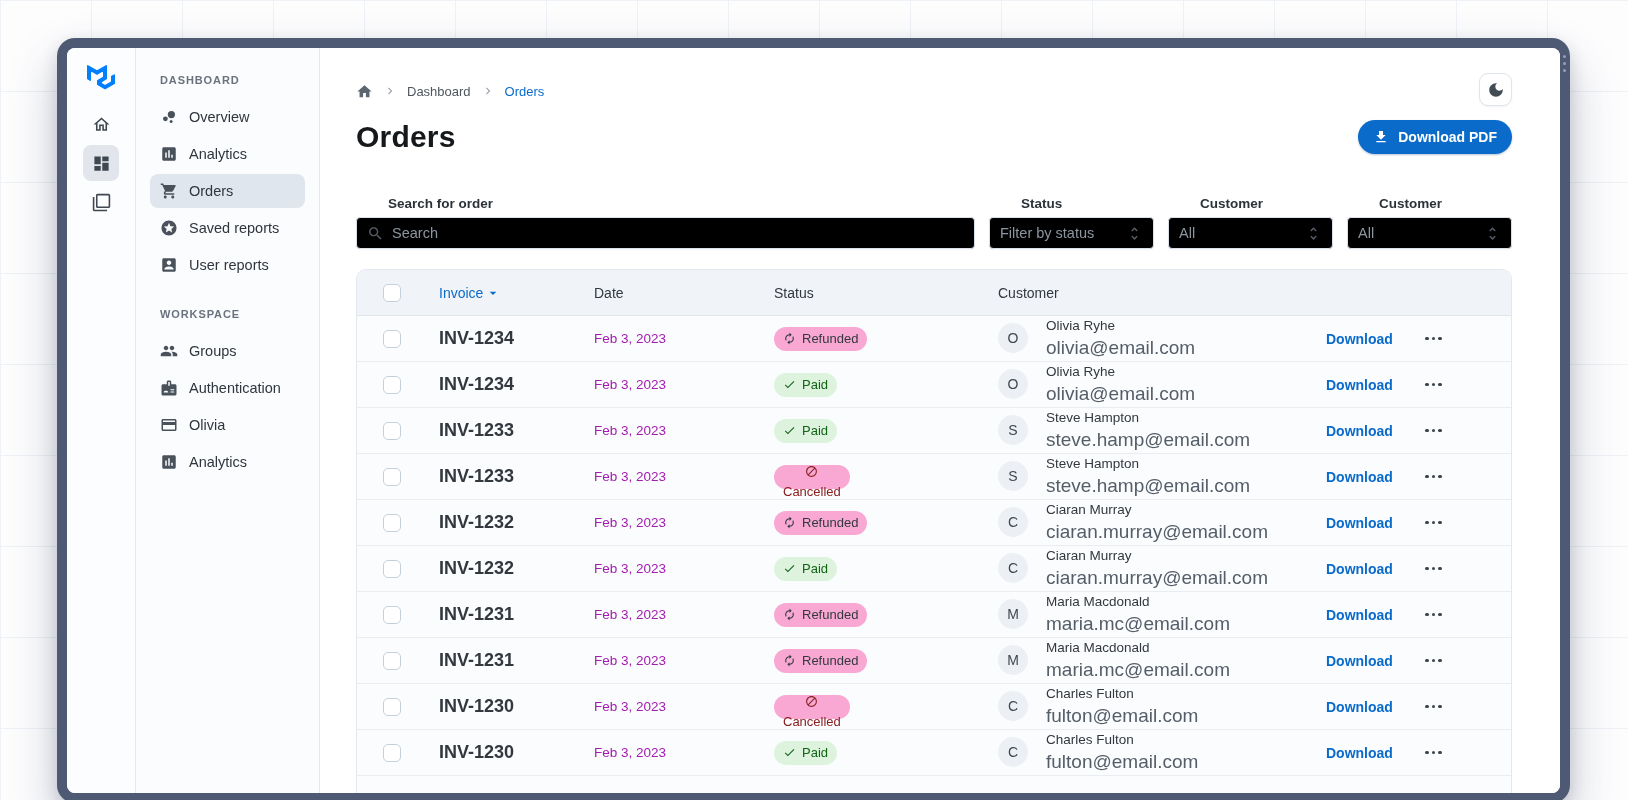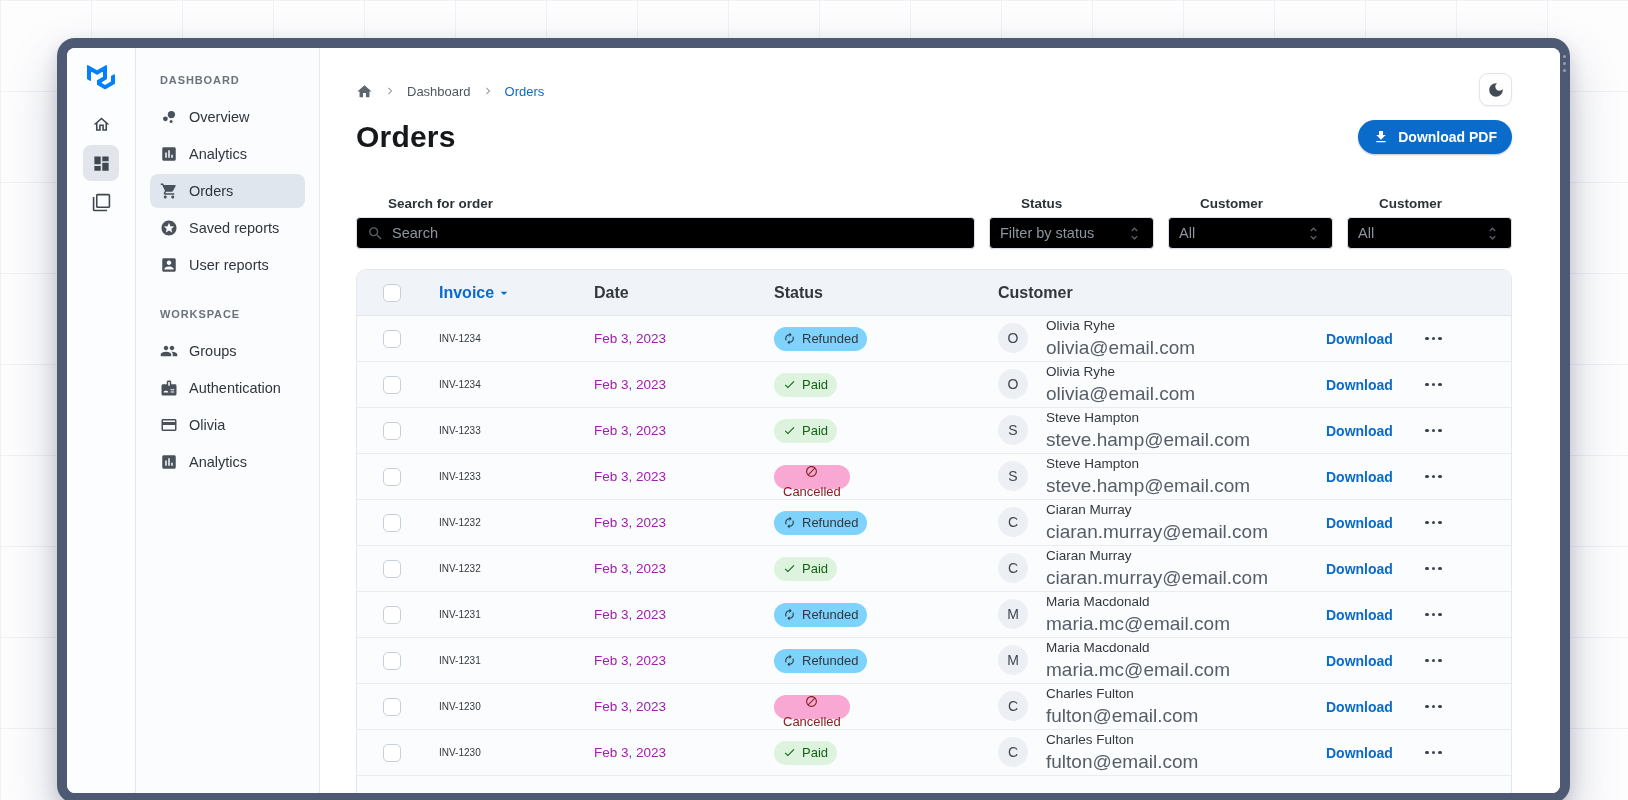--- a/index.html
+++ b/index.html
@@ -62,31 +62,31 @@
   .finput { height:32px; border:1px solid #d9e0e8; border-radius:4px; background:#000000; display:flex; align-items:center; padding:0 10px; gap:8px; box-shadow:0 1px 2px rgba(21,21,21,.04); font-size:14.5px; color:#8d96a0; cursor:text; }
   .finput .ico { width:17px; height:17px; color:#555e68; display:flex; flex-shrink:0; }
   .finput .ico svg { width:17px; height:17px; }
   .fselect { width:165px; justify-content:space-between; cursor:pointer; }
   .fselect .val { color:#8d96a0; white-space:nowrap; overflow:hidden; }
 
   
   .table { margin-top:20px; border:1px solid #e2e8ee; border-radius:10px; background:#fbfcfe; overflow:hidden; }
   .thead, .trow { display:grid; grid-template-columns:64px 173px 180px 224px 1fr 100px 90px; align-items:center; height:46px; }
   .thead { background:#f0f3f7; border-bottom:1px solid #dfe5eb; }
-  .th { font-size:16px; font-weight:700; color:#32383e; }
+  .th { font-size:14px; font-weight:400; color:#32383e; }
   .th-invoice { color:#0b6bcb; display:flex; align-items:center; gap:2px; padding-left:18px; cursor:pointer; }
   .th-invoice svg { width:16px; height:16px; }
   .trow { border-bottom:1px solid #e9edf2; background:#fbfcfe; }
   .c-check { display:flex; justify-content:center; padding-left:6px; }
   .checkbox { width:18px; height:18px; border:1.5px solid #c6d0da; border-radius:5px; background:#fff; display:block; cursor:pointer; }
-  .c-inv { padding-left:18px; font-size:10px; color:#32383e; }
+  .c-inv { padding-left:18px; font-size:18px; color:#32383e;font-weight:bold; }
   .c-date { font-size:13.5px; color:#a21caf; }
   .chip { display:inline-flex; align-items:center; gap:6px; height:24px; padding:0 9px; border-radius:12px; font-size:13px; font-weight:500; }
   .chip svg { width:13px; height:13px; }
-  .chip-neutral { background:#7dd3fc; color:#32383e; }
+  .chip-neutral { background:#f9a8d4; color:#32383e; }
   .chip-success { background:#ddf3de; color:#136315; }
   .chip-danger  { background:#f9a8d4; color:#89201f;flex-direction:column; }
   .c-cust { display:flex; align-items:center; gap:18px; min-width:0; }
   .avatar { width:30px; height:30px; border-radius:50%; background:#eceff3; color:#3f4750; font-size:14px; display:flex; align-items:center; justify-content:center; flex-shrink:0; }
   .cust-text { display:flex; flex-direction:column; line-height:1.35; min-width:0; }
   .cust-name { font-size:13.5px; color:#32383e; white-space:nowrap; }
   .cust-email { font-size:19px; color:#555e68; white-space:nowrap; }
   .dl-link { font-size:14px; font-weight:600; color:#0b6bcb; cursor:pointer; padding-left:5px; }
   .dots-btn { display:flex; gap:3px; align-items:center; justify-content:flex-start; width:40px; height:28px; background:none; border:none; cursor:pointer; padding:0 0 0 4px; }
   .dots-btn i { width:3.5px; height:3.5px; border-radius:50%; background:#3c434b; }

